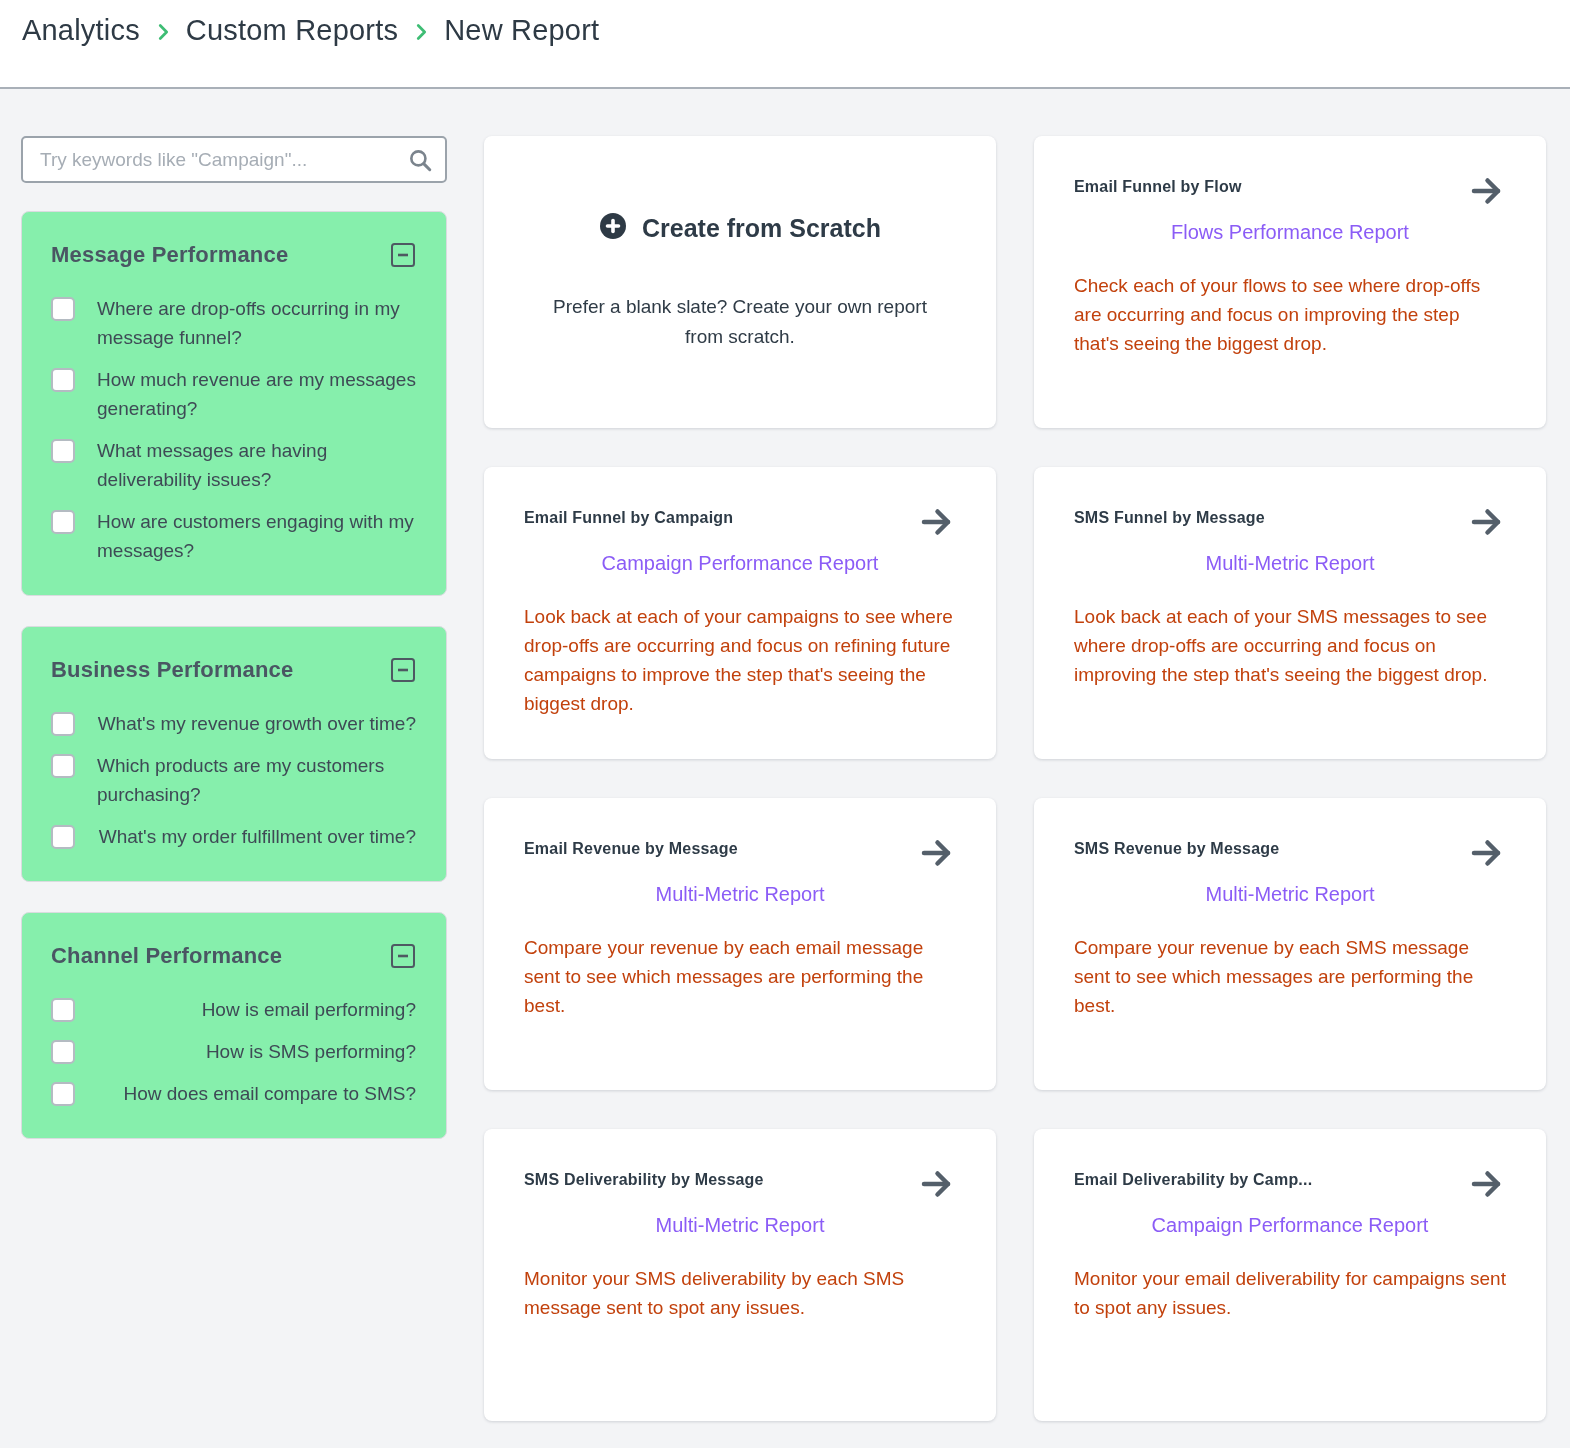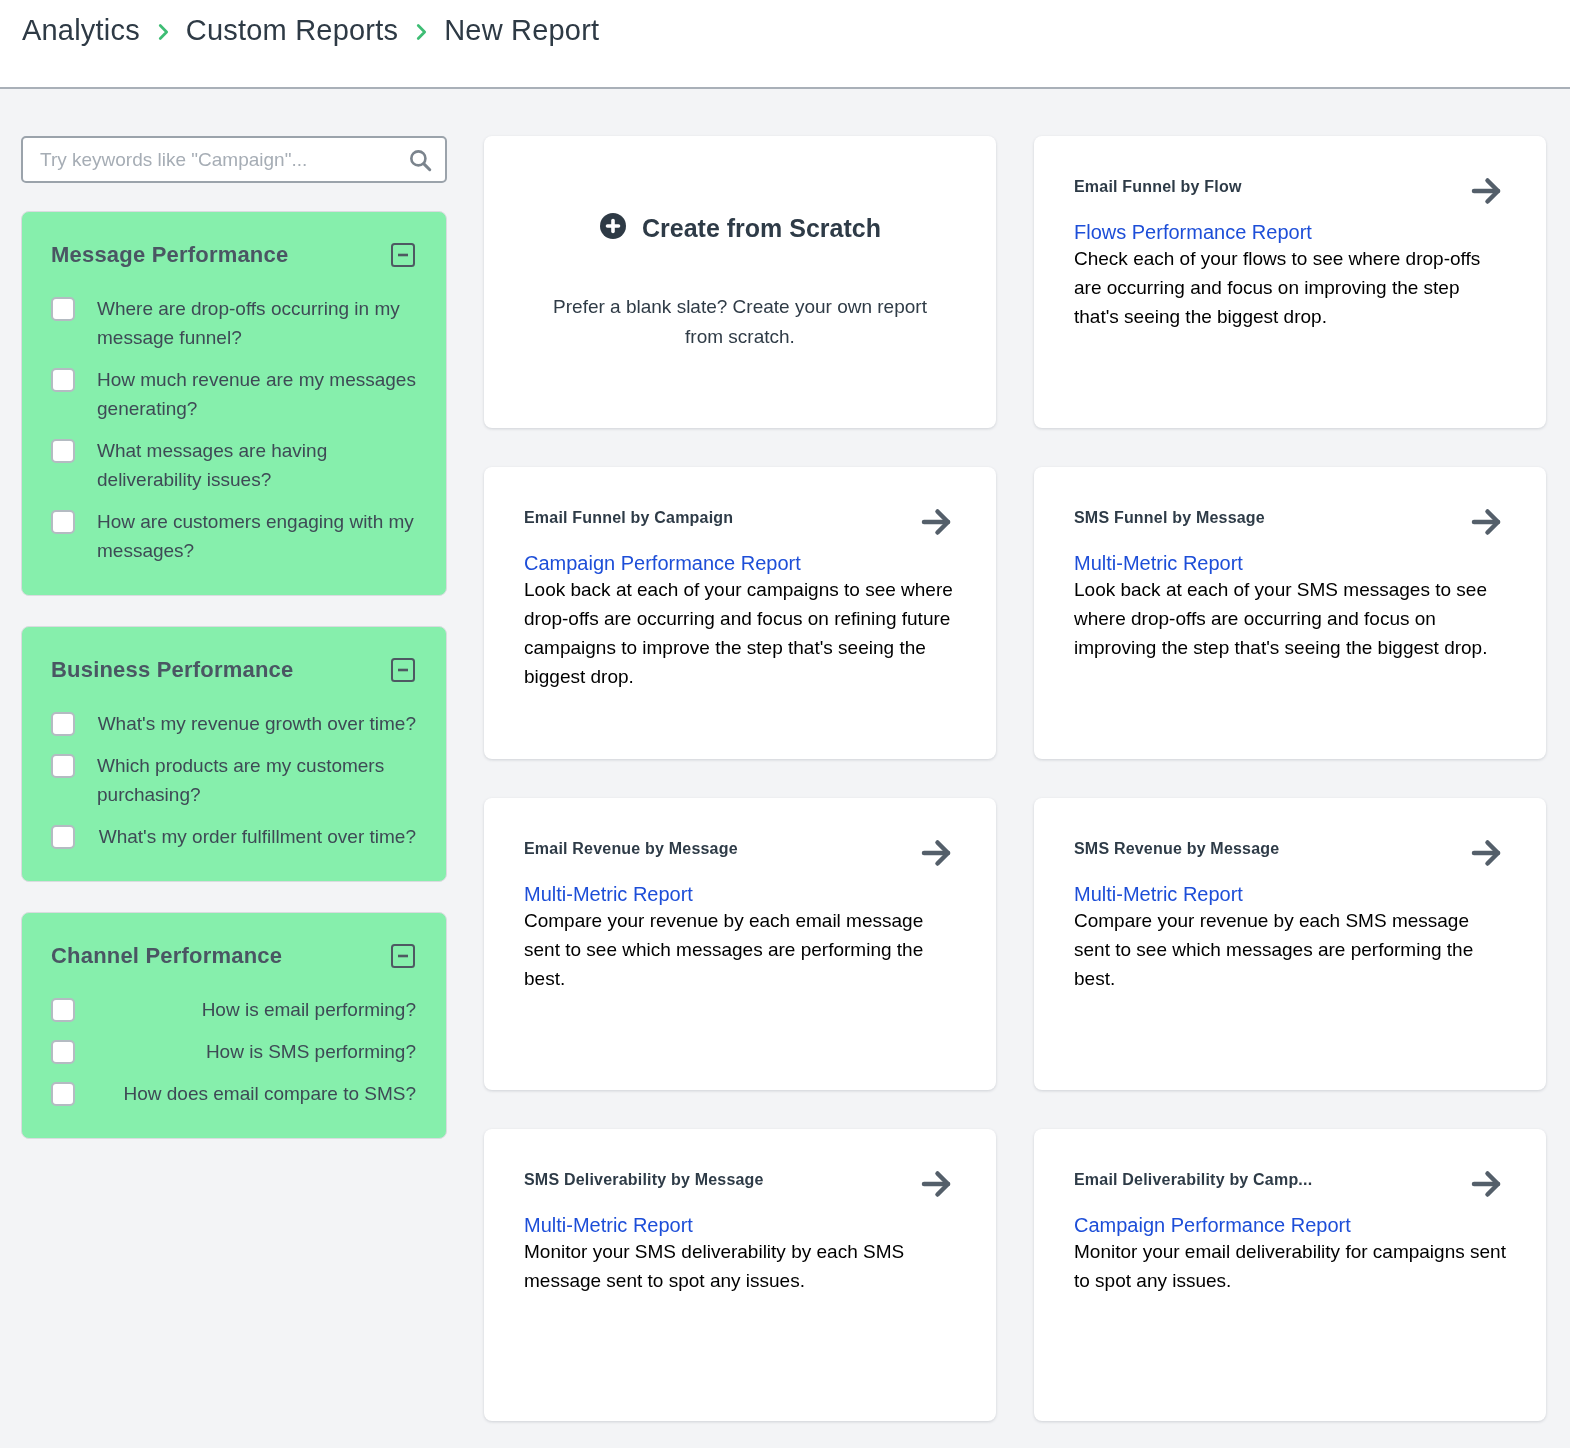--- a/index.html
+++ b/index.html
@@ -114,22 +114,22 @@
   }
   .card-title-row {
     display: flex; align-items: flex-start; justify-content: space-between;
   }
   .card-title {
     font-size: 16px; font-weight: bold; color: #2e3b47;
     white-space: nowrap; overflow: hidden; letter-spacing: 0.2px;
     padding-top: 2px;
   }
   .card-arrow { flex-shrink: 0; margin-left: 10px; }
-  .card-subtitle { margin-top: 11px; font-size: 20px; color: #1d4ed8; }
-  .card-desc { font-size: 19px; line-height: 29px; color: #000000; }
+  .card-subtitle { margin-top: 11px; font-size: 20px; color: #8b5cf6; text-align: center; }
+  .card-desc { margin-top: 27px; font-size: 19px; line-height: 29px; color: #c2410c; }
 </style>
 </head>
 <body>
 
 <div class="header">
   <div class="breadcrumb">
     <span class="crumb">Analytics</span>
     <span class="crumb-sep">
       <svg width="22" height="22" viewBox="0 0 24 24" fill="none">
           <polyline points="9,5 16,12 9,19" stroke="#3ebd74" stroke-width="3" stroke-linecap="round" stroke-linejoin="round"></polyline>

